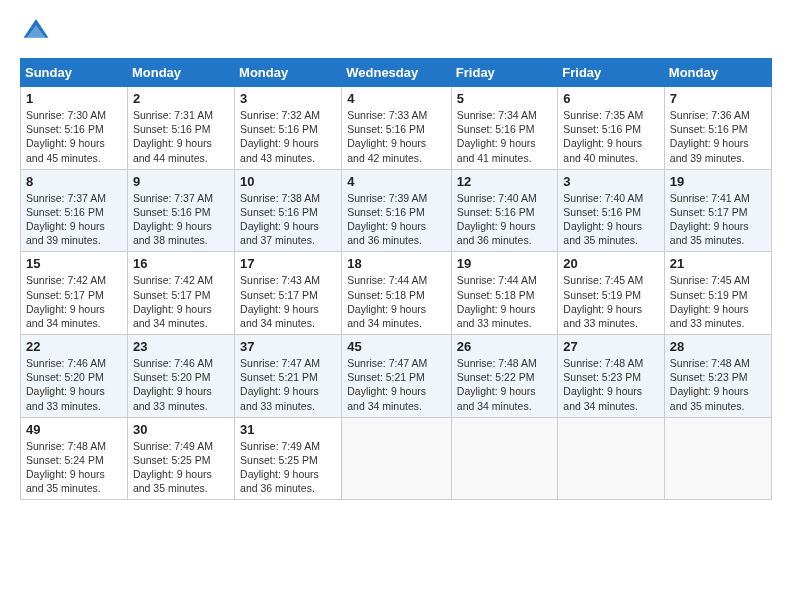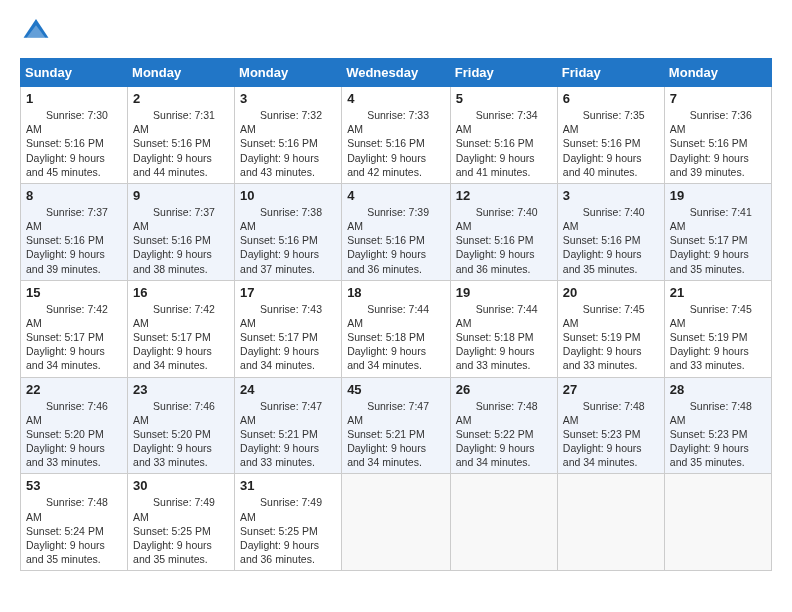--- a/index.html
+++ b/index.html
@@ -81,21 +81,20 @@
       font-size: 13px;
       font-weight: bold;
       color: #222;
       display: block;
       margin-bottom: 2px;
     }
     .day-info {
       color: #333;
       font-size: 10.5px;
       line-height: 1.35;
-      margin-left: 20px;
     }
     .empty-cell {
       background: #f8f8f8 !important;
     }
   </style>
 </head>
 <body>
 
 <div class="page">
   <div class="header">
@@ -224,21 +223,21 @@
         <tr>
           <td>
           <span class="day-num">22</span>
           <span class="day-info">Sunrise: 7:46 AM<br>Sunset: 5:20 PM<br>Daylight: 9 hours and 33 minutes.</span>
         </td>
           <td>
           <span class="day-num">23</span>
           <span class="day-info">Sunrise: 7:46 AM<br>Sunset: 5:20 PM<br>Daylight: 9 hours and 33 minutes.</span>
         </td>
           <td>
-          <span class="day-num">24</span>
+          <span class="day-num">37</span>
           <span class="day-info">Sunrise: 7:47 AM<br>Sunset: 5:21 PM<br>Daylight: 9 hours and 33 minutes.</span>
         </td>
           <td>
           <span class="day-num">45</span>
           <span class="day-info">Sunrise: 7:47 AM<br>Sunset: 5:21 PM<br>Daylight: 9 hours and 34 minutes.</span>
         </td>
           <td>
           <span class="day-num">26</span>
           <span class="day-info">Sunrise: 7:48 AM<br>Sunset: 5:22 PM<br>Daylight: 9 hours and 34 minutes.</span>
         </td>
@@ -246,21 +245,21 @@
           <span class="day-num">27</span>
           <span class="day-info">Sunrise: 7:48 AM<br>Sunset: 5:23 PM<br>Daylight: 9 hours and 34 minutes.</span>
         </td>
           <td>
           <span class="day-num">28</span>
           <span class="day-info">Sunrise: 7:48 AM<br>Sunset: 5:23 PM<br>Daylight: 9 hours and 35 minutes.</span>
         </td>
         </tr>
         <tr>
           <td>
-          <span class="day-num">53</span>
+          <span class="day-num">49</span>
           <span class="day-info">Sunrise: 7:48 AM<br>Sunset: 5:24 PM<br>Daylight: 9 hours and 35 minutes.</span>
         </td>
           <td>
           <span class="day-num">30</span>
           <span class="day-info">Sunrise: 7:49 AM<br>Sunset: 5:25 PM<br>Daylight: 9 hours and 35 minutes.</span>
         </td>
           <td>
           <span class="day-num">31</span>
           <span class="day-info">Sunrise: 7:49 AM<br>Sunset: 5:25 PM<br>Daylight: 9 hours and 36 minutes.</span>
         </td>

